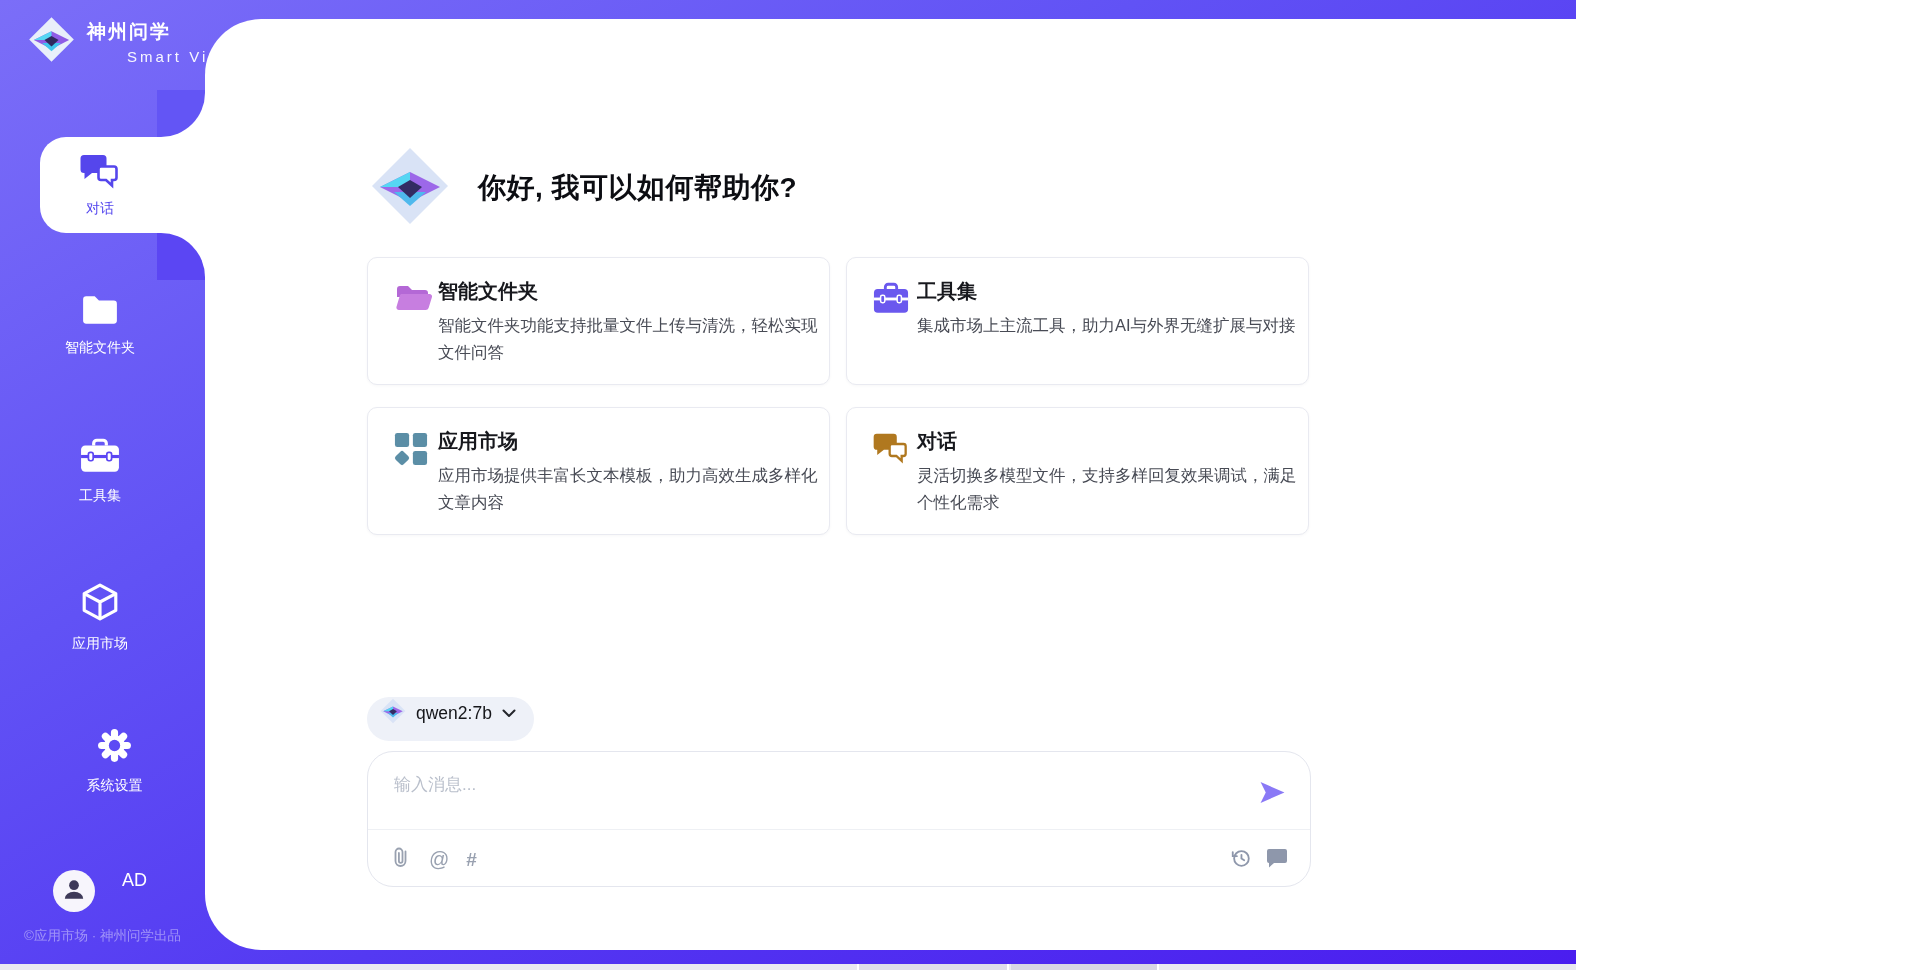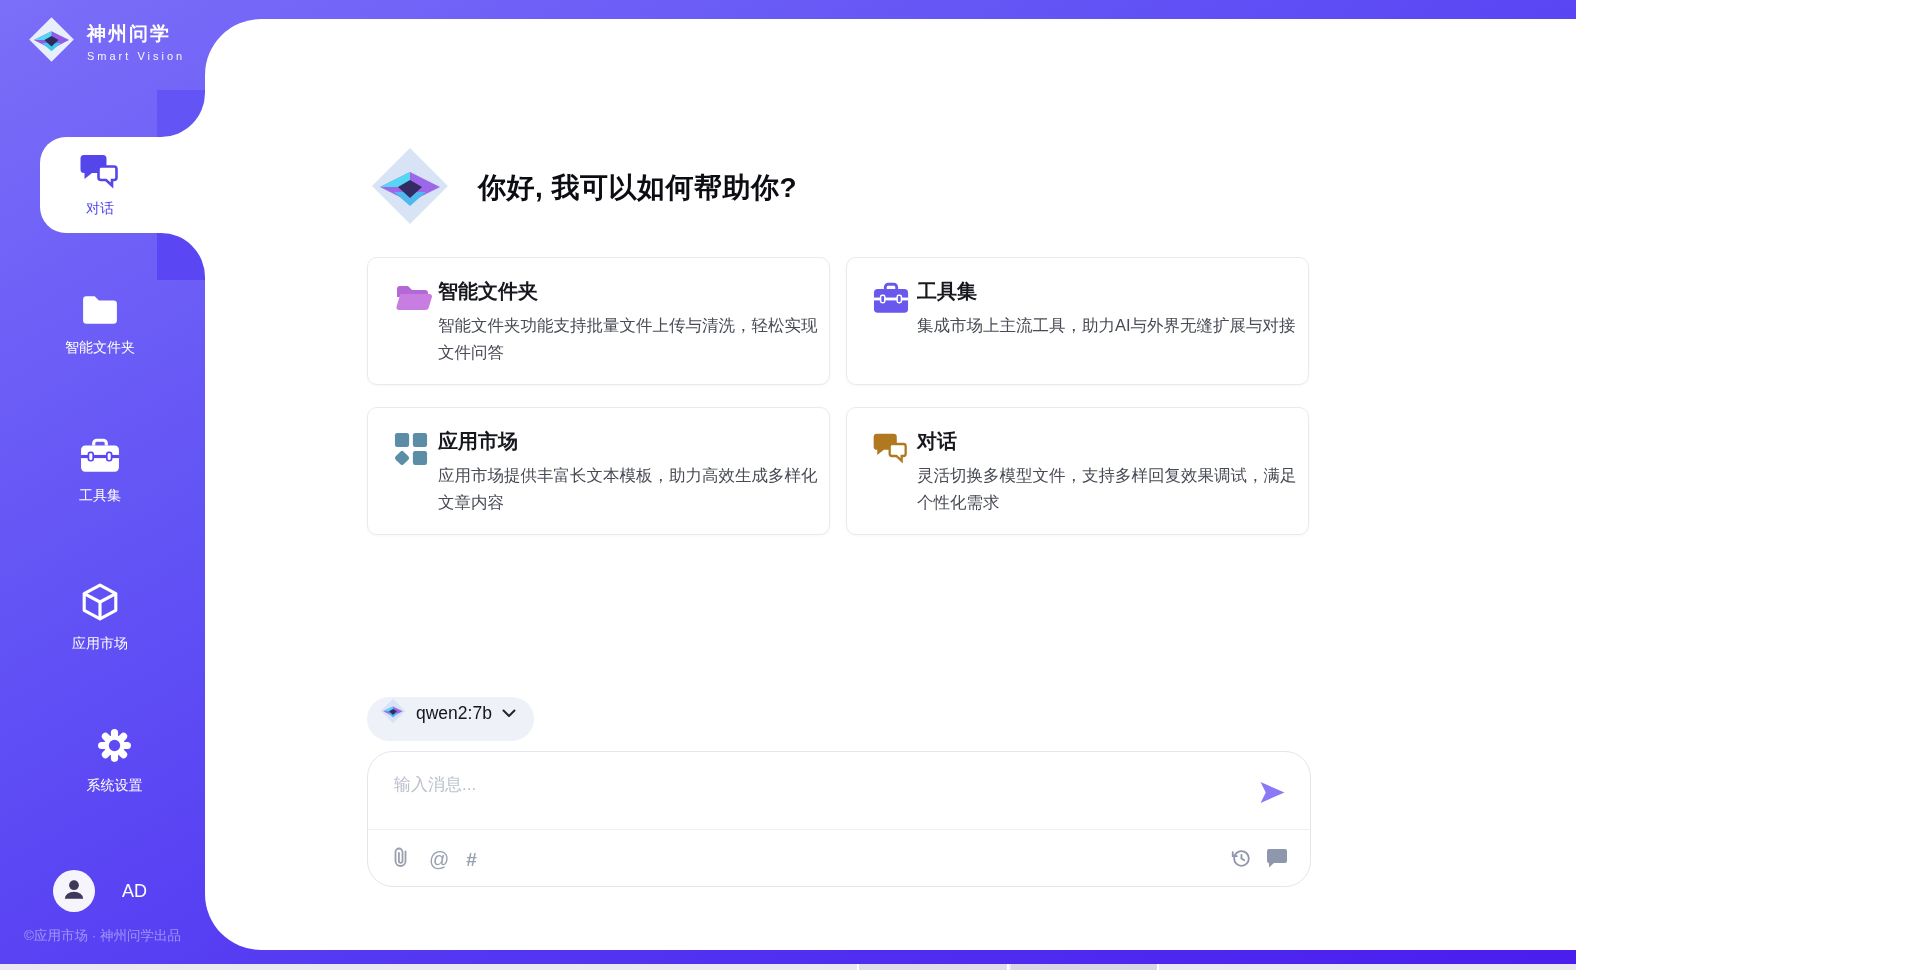--- a/index.html
+++ b/index.html
@@ -9,40 +9,40 @@
           background:linear-gradient(150deg,#7b6ef8 0%,#6152f5 35%,#5439f2 62%,#4a1def 100%); overflow:hidden; }
 
   
   .panel { position:absolute; left:205px; top:19px; width:1695px; height:931px;
            background:#ffffff; border-radius:56px; }
 
   
   .logo-block { position:absolute; left:28px; top:16px; display:flex; align-items:center; gap:12px; }
   .logo-texts { display:flex; flex-direction:column; }
   .brand-name { color:#fff; font-size:19px; font-weight:700; letter-spacing:2px; }
-  .brand-sub  { color:#fff; font-size:11px; letter-spacing:3px; margin-top:3px; opacity:.95; }
+  .brand-sub  { color:#fff; font-size:15px; letter-spacing:3px; margin-top:3px; opacity:.95;margin-left:40px; }
 
   .tab-active { position:absolute; left:40px; top:137px; width:170px; height:96px;
                 background:#fff; border-radius:26px 0 0 26px; }
   .tab-inner  { position:absolute; left:0; top:0; width:120px; height:96px;
                 display:flex; flex-direction:column; align-items:center; justify-content:center; gap:7px; }
   .tab-label  { color:#5143ee; font-size:14px; }
 
   .fillet { position:absolute; left:157px; width:48px; height:47px; background:#fff; }
   .fillet-top { top:90px; }
   .fillet-bottom { top:233px; }
   .fillet-top .cover { width:100%; height:100%; background:#6355f5; border-radius:0 0 44px 0; }
   .fillet-bottom .cover { width:100%; height:100%; background:#5b46f3; border-radius:0 44px 0 0; }
 
   .nav-item { position:absolute; left:0; width:200px; display:flex; flex-direction:column;
               align-items:center; gap:9px; cursor:pointer; }
   .nav-label { color:#ffffff; font-size:14px; }
 
   .user-row { position:absolute; left:0; top:870px; width:200px; display:flex;
-              align-items:center; justify-content:center; gap:27px; }
+              justify-content:center; gap:27px; }
   .avatar { width:42px; height:42px; border-radius:50%; background:#f7f5fc;
             display:flex; align-items:center; justify-content:center; }
   .user-name { color:#fff; font-size:18px; }
 
   .sidebar-footer { position:absolute; left:0; top:927px; width:205px; text-align:center;
                     color:rgba(255,255,255,.42); font-size:13.5px; }
 
   
   .content { position:absolute; left:367px; top:0; width:944px; height:931px; }
 

